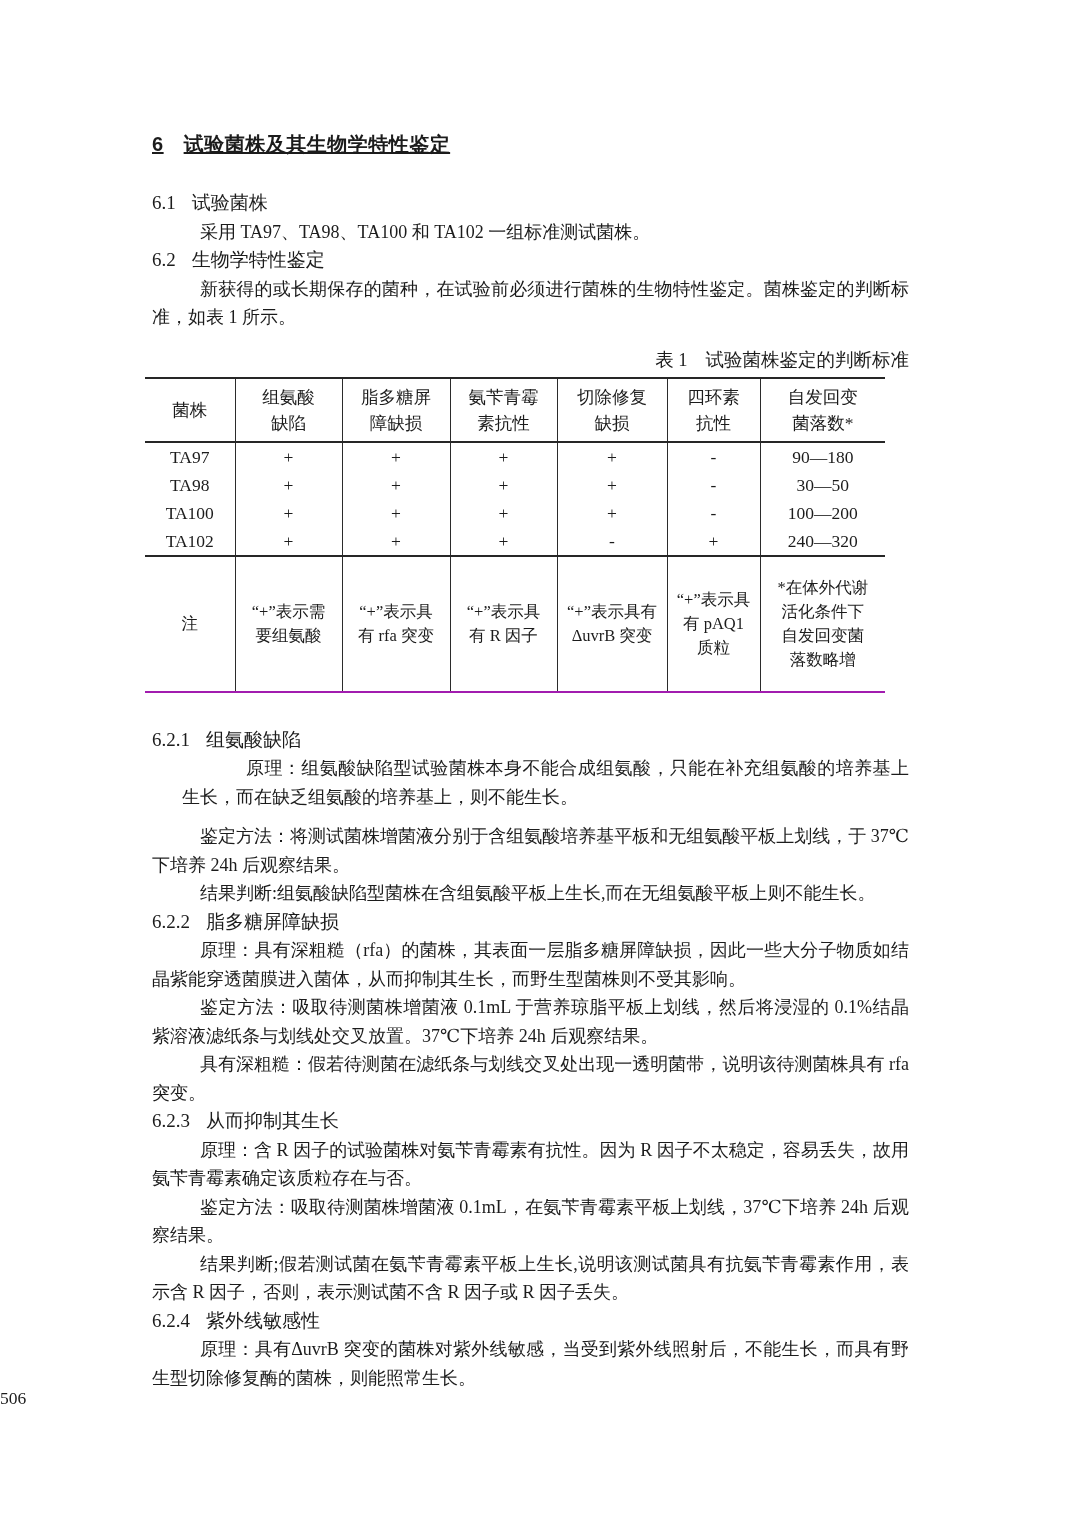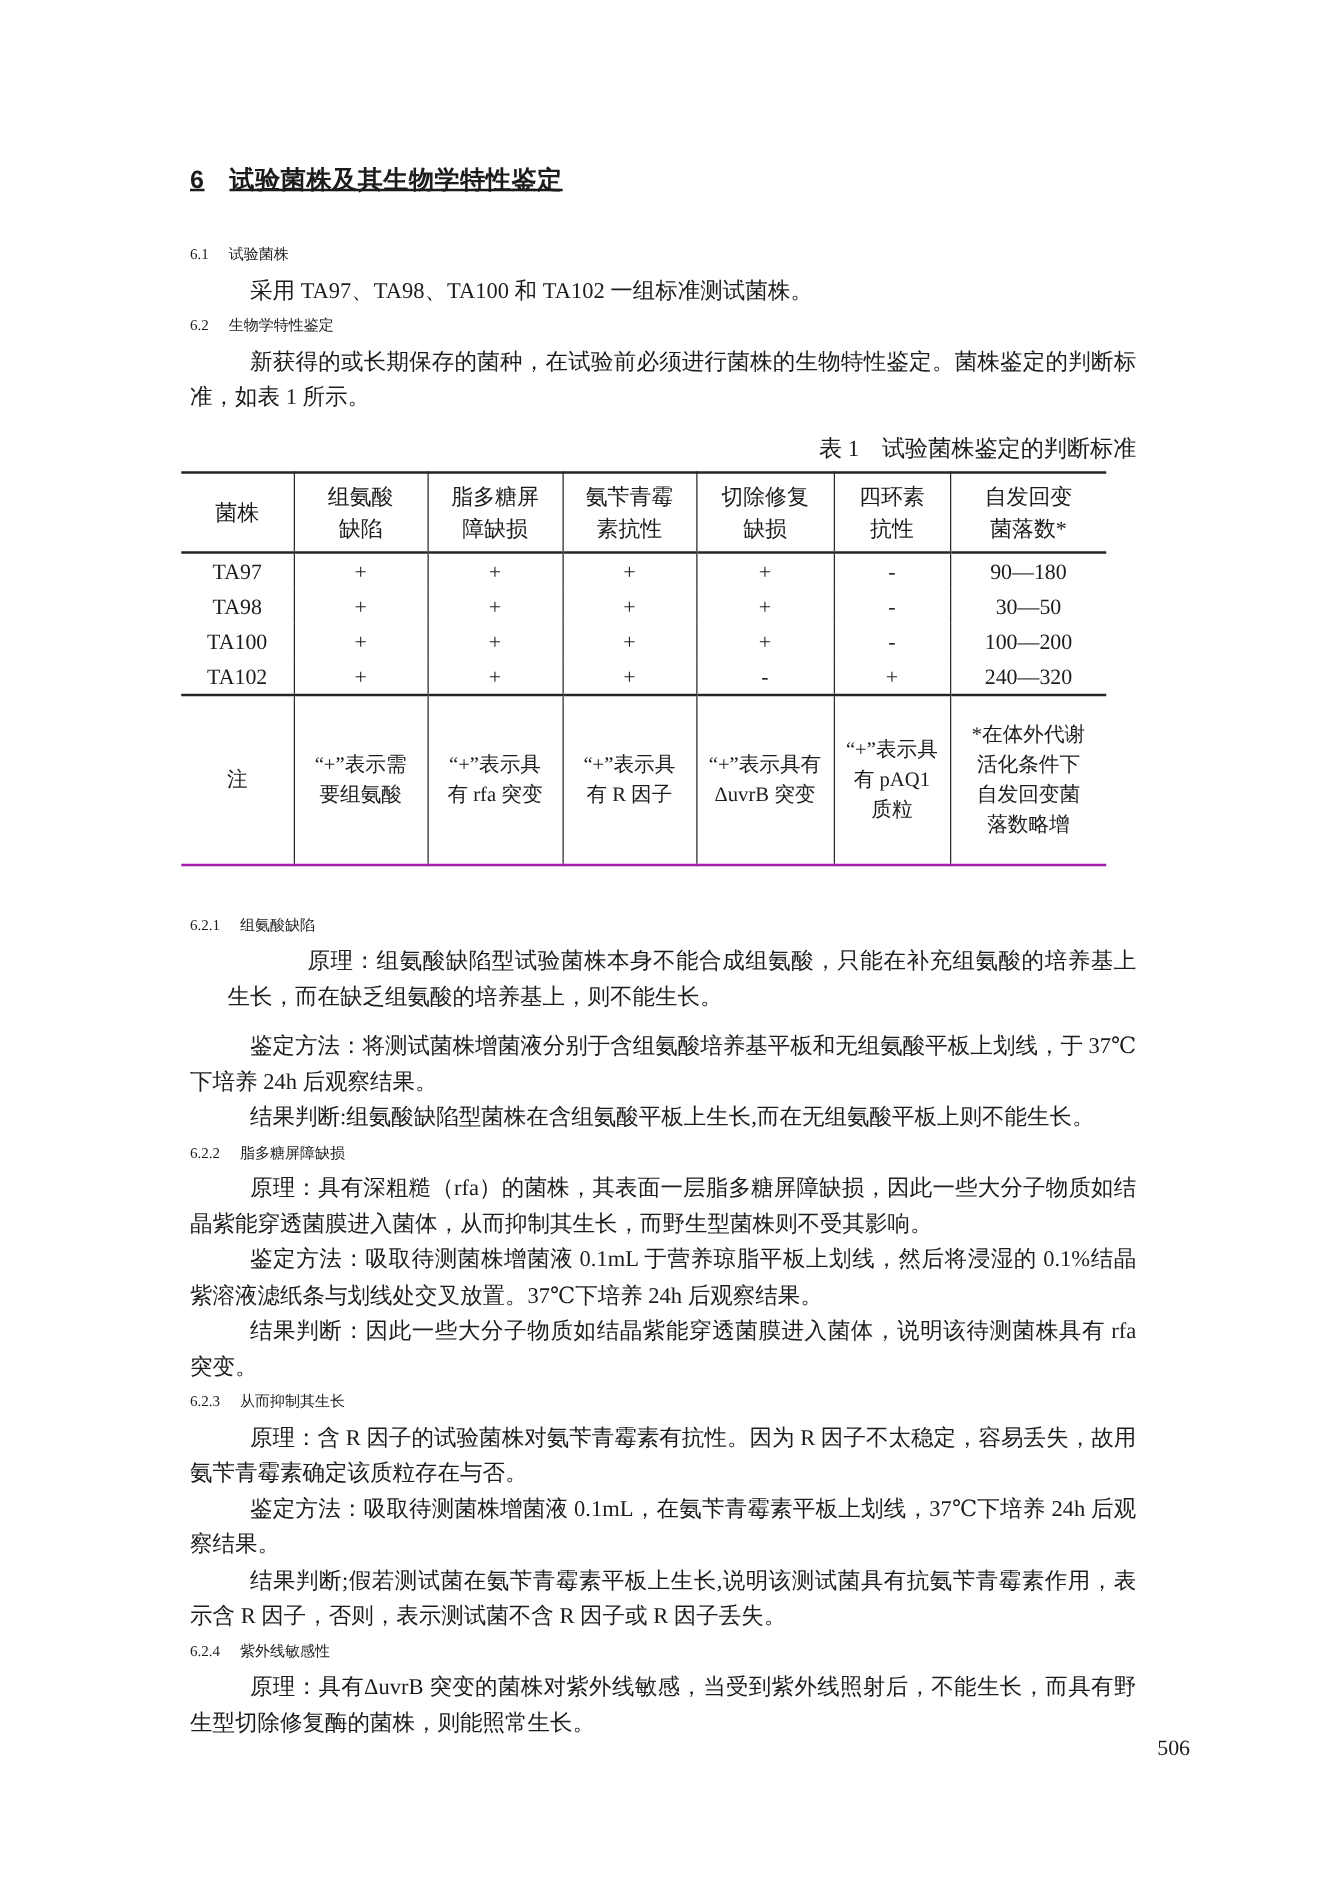--- a/index.html
+++ b/index.html
@@ -15,21 +15,21 @@
   .h1 {
     font-family: "Liberation Sans", "DejaVu Sans", sans-serif;
     font-weight: bold;
     font-size: 20px; line-height: 24px;
     margin: 0 0 33px 0;
     letter-spacing: 0.5px;
     text-decoration: underline;
   }
   .h1 .num { margin-right: 20px; }
 
-  .sec { font-size: 12px; line-height: 28.5px; }
+  .sec { font-size: 19px; line-height: 28.5px; }
   .sec .num { margin-right: 16px; }
 
   .para { font-size: 18px; line-height: 28.5px; text-align: justify; margin: 0; }
   .indent { text-indent: 48px; }
   .p621 { margin-left: 30px; text-indent: 64px; }
   .gap-top { margin-top: 11px; }
 
   .caption { font-size: 18.5px; text-align: right; line-height: 28px; margin-top: 14px; }
   .caption .tlabel { margin-right: 18px; }
 
@@ -53,21 +53,21 @@
     border-top: 2px solid #262626;
     font-size: 16.5px; line-height: 24px;
     padding: 6px 9px;
     vertical-align: middle;
     text-align: center;
   }
   .t1 .noterow td.wide { padding: 19px 14px; }
 
   .pagenum {
     position: absolute; top: 1388px; left: 0;
-    width: 952px; text-align: right;
+    width: 952px; text-align: left;
     font-size: 17.5px;
   }
 </style>
 </head>
 <body>
 
 <div class="content">
 
   <div class="h1">
     <span class="num">6</span><span>试验菌株及其生物学特性鉴定</span>
@@ -183,21 +183,21 @@
   </div>
   <div class="para p621">原理：组氨酸缺陷型试验菌株本身不能合成组氨酸，只能在补充组氨酸的培养基上生长，而在缺乏组氨酸的培养基上，则不能生长。</div>
   <div class="para indent gap-top">鉴定方法：将测试菌株增菌液分别于含组氨酸培养基平板和无组氨酸平板上划线，于 37℃下培养 24h 后观察结果。</div>
   <div class="para indent">结果判断:组氨酸缺陷型菌株在含组氨酸平板上生长,而在无组氨酸平板上则不能生长。</div>
 
   <div class="sec">
     <span class="num">6.2.2</span><span>脂多糖屏障缺损</span>
   </div>
   <div class="para indent">原理：具有深粗糙（rfa）的菌株，其表面一层脂多糖屏障缺损，因此一些大分子物质如结晶紫能穿透菌膜进入菌体，从而抑制其生长，而野生型菌株则不受其影响。</div>
   <div class="para indent">鉴定方法：吸取待测菌株增菌液 0.1mL 于营养琼脂平板上划线，然后将浸湿的 0.1%结晶紫溶液滤纸条与划线处交叉放置。37℃下培养 24h 后观察结果。</div>
-  <div class="para indent">结果判断：因此一些大分子物质如结晶紫能穿透菌膜进入菌体，说明该待测菌株具有 rfa 突变。</div>
+  <div class="para indent">具有深粗糙：假若待测菌在滤纸条与划线交叉处出现一透明菌带，说明该待测菌株具有 rfa 突变。</div>
 
   <div class="sec">
     <span class="num">6.2.3</span><span>从而抑制其生长</span>
   </div>
   <div class="para indent">原理：含 R 因子的试验菌株对氨苄青霉素有抗性。因为 R 因子不太稳定，容易丢失，故用氨苄青霉素确定该质粒存在与否。</div>
   <div class="para indent">鉴定方法：吸取待测菌株增菌液 0.1mL，在氨苄青霉素平板上划线，37℃下培养 24h 后观察结果。</div>
   <div class="para indent">结果判断;假若测试菌在氨苄青霉素平板上生长,说明该测试菌具有抗氨苄青霉素作用，表示含 R 因子，否则，表示测试菌不含 R 因子或 R 因子丢失。</div>
 
   <div class="sec">
     <span class="num">6.2.4</span><span>紫外线敏感性</span>

